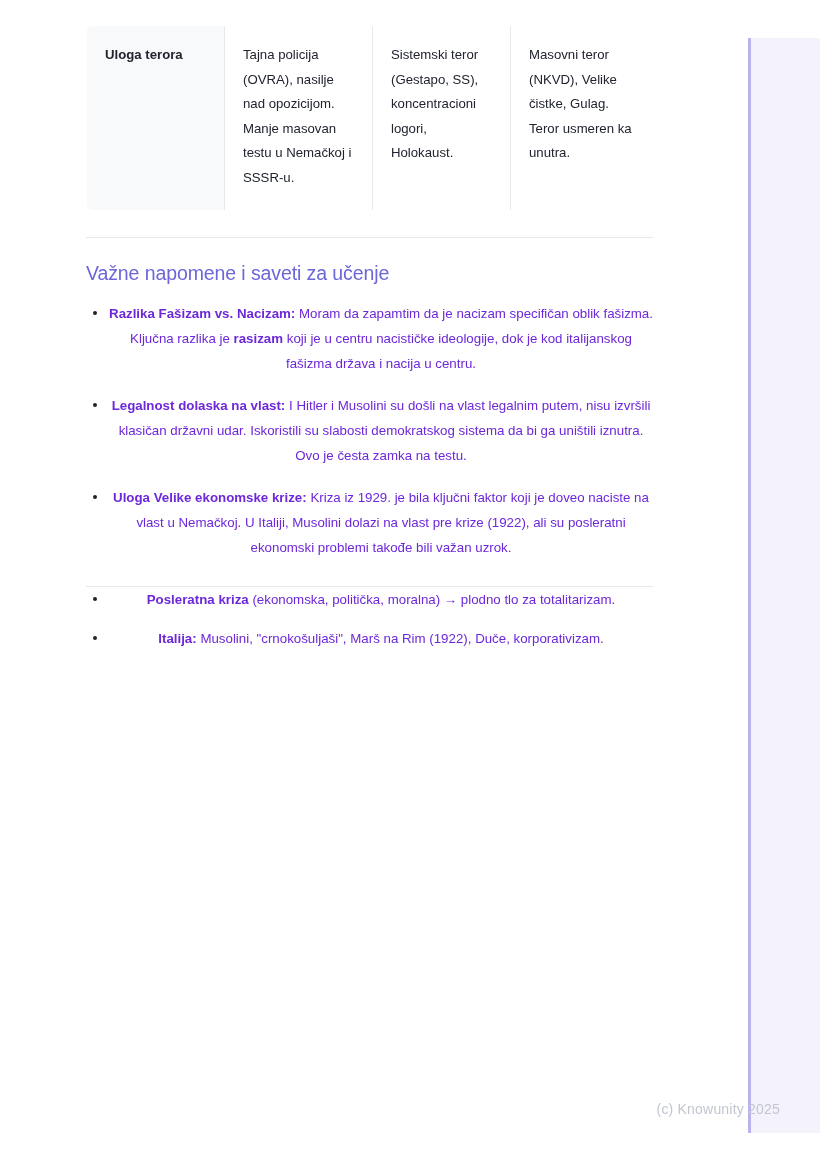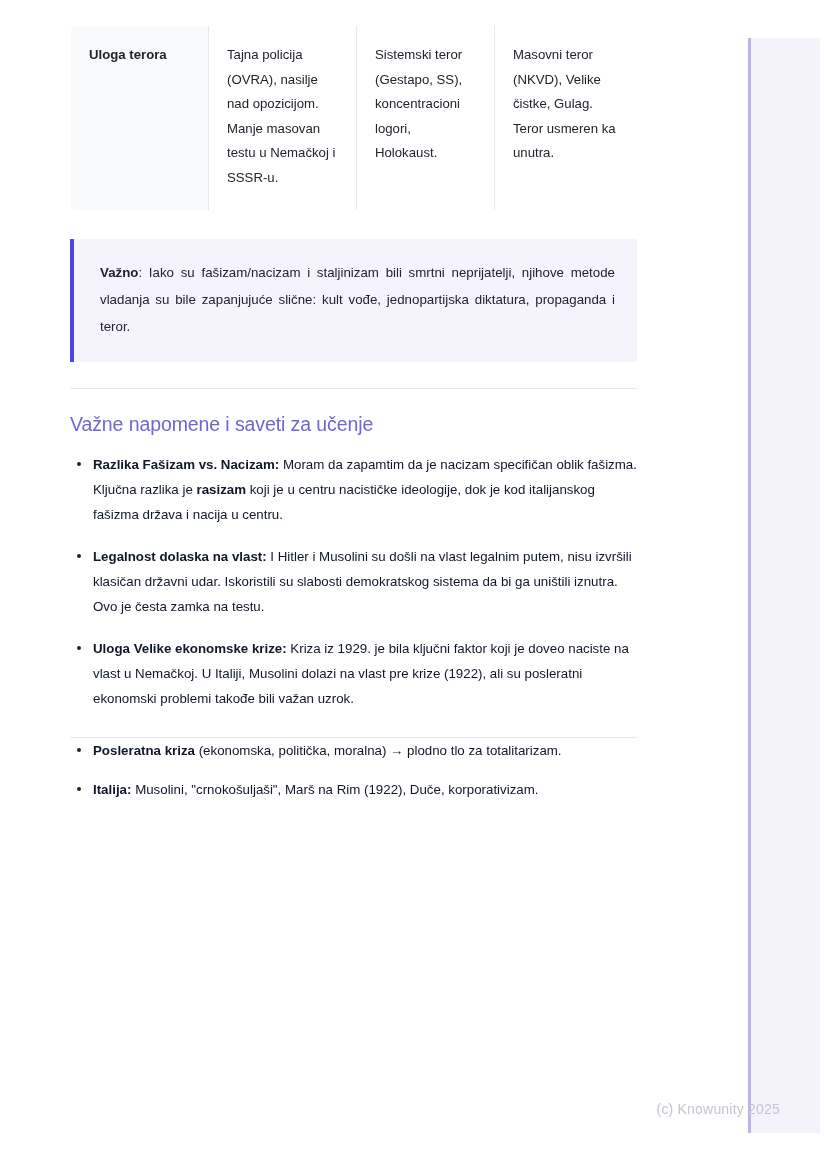--- a/index.html
+++ b/index.html
@@ -20,21 +20,21 @@
     position: absolute;
     left: 748px; top: 38px;
     width: 72px; height: 1095px;
     background: #f4f3fc;
     border-left: 3px solid #b9b4f0;
   }
 
   
   .doc {
     position: absolute;
-    left: 0; top: 0;
+    left: 16px; top: 0;
     width: 708px;
     padding: 25px 70px 0 70px;
   }
 
   
   .cmp-table {
     width: 567px;
     border-collapse: collapse;
     border: 1px solid #e7e9ee;
     border-radius: 6px;
@@ -96,21 +96,22 @@
     list-style: none;
     margin: 0; padding: 0;
     width: 567px;
   }
   ul.notes > li {
     position: relative;
     padding-left: 23px;
     margin-bottom: 17px;
     font-size: 13.3px;
     line-height: 25px;
-    color: #0f172a;
+    color: #6d28d9;
+    text-align: center;
   }
   ul.notes > li:last-child { margin-bottom: 0; }
   ul.notes > li .dot {
     position: absolute;
     left: 7px; top: 10px;
     width: 4px; height: 4px;
     border-radius: 50%;
     background: #20242e;
   }
   ul.notes > li b { font-weight: bold; }
@@ -138,23 +139,20 @@
     <tbody>
       <tr>
         <td class="rowhead">Uloga terora</td>
         <td class="c1">Tajna policija (OVRA), nasilje nad opozicijom. Manje masovan testu u Nemačkoj i SSSR-u.</td>
         <td class="c2">Sistemski teror (Gestapo, SS), koncentracioni logori, Holokaust.</td>
         <td class="c3">Masovni teror (NKVD), Velike čistke, Gulag. Teror usmeren ka unutra.</td>
       </tr>
     </tbody>
   </table>
 
-  <div class="callout">
-    <b>Važno</b><span>:</span><span> Iako su fašizam/nacizam i staljinizam bili smrtni neprijatelji, njihove metode vladanja su bile zapanjujuće slične: kult vođe, jednopartijska diktatura, propaganda i teror.</span>
-  </div>
 
   <hr class="divider">
 
   <h2 class="sec-heading">Važne napomene i saveti za učenje</h2>
 
   <ul class="notes">
     <li>
       <span class="dot"></span><b>Razlika Fašizam vs. Nacizam:</b><span> Moram da zapamtim da je nacizam specifičan oblik fašizma. Ključna razlika je </span><b>rasizam</b><span> koji je u centru nacističke ideologije, dok je kod italijanskog fašizma država i nacija u centru.</span>
     </li>
     <li>

